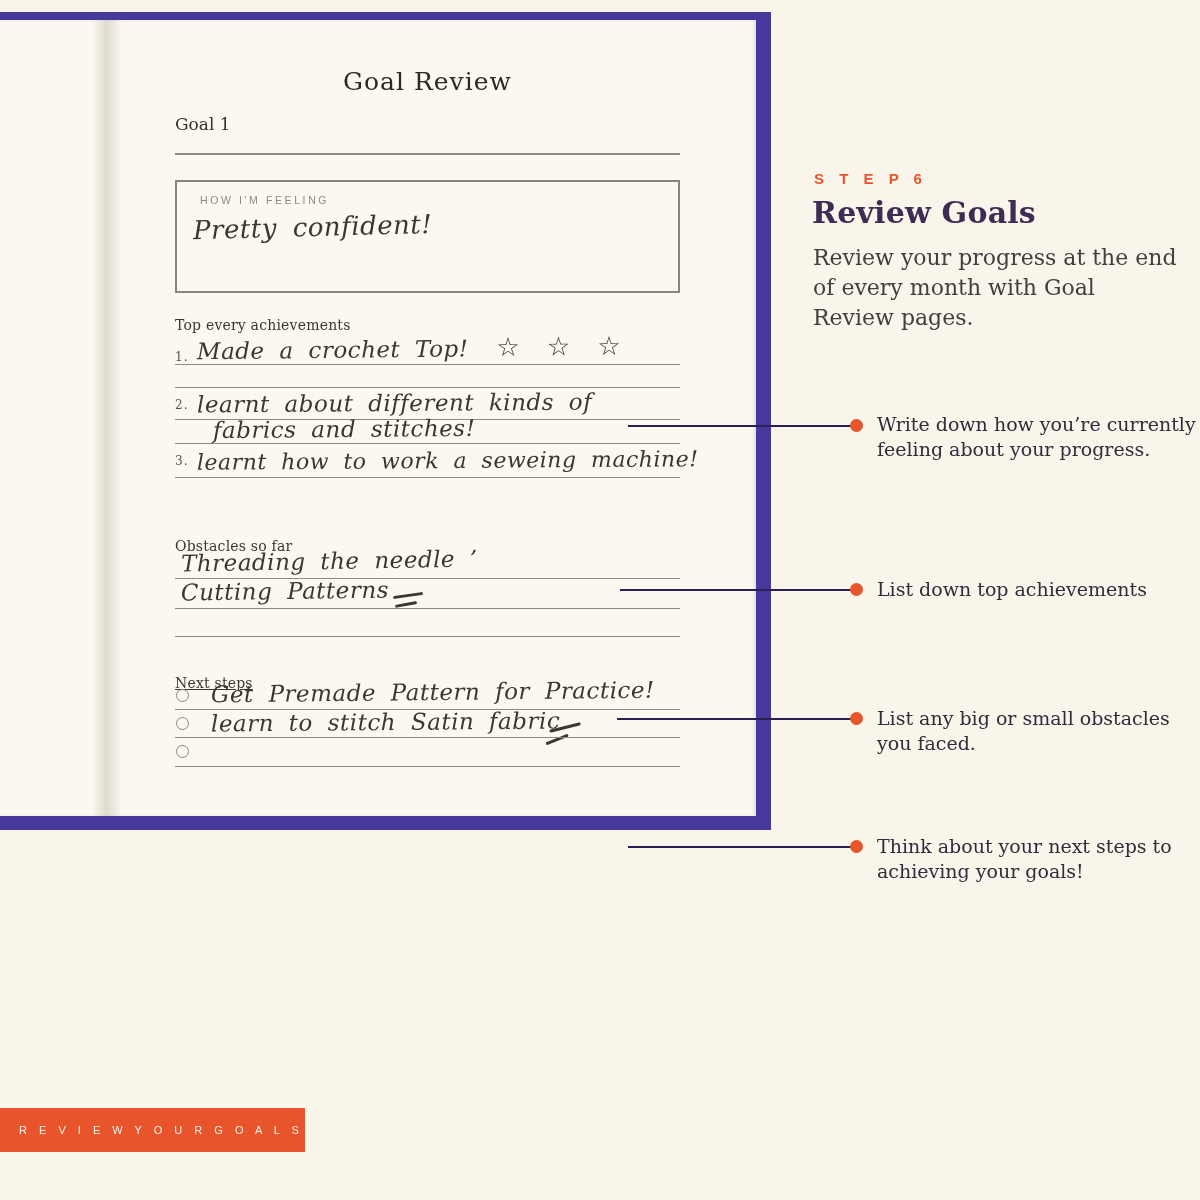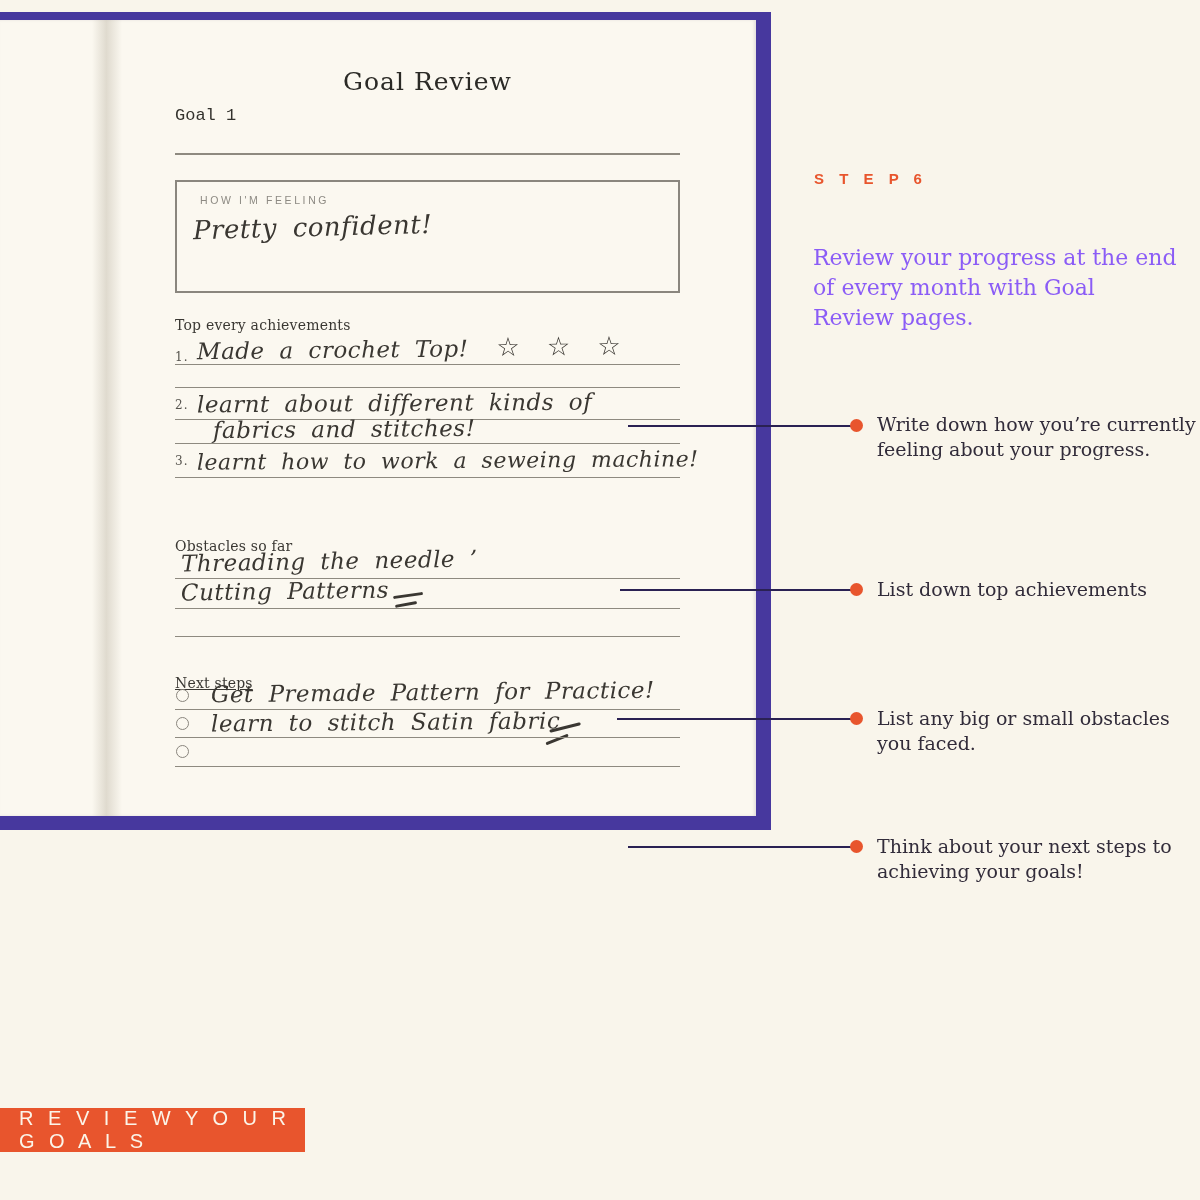--- a/index.html
+++ b/index.html
@@ -13,21 +13,21 @@
                border-radius:50% 50% 0 0 / 100% 100% 0 0; }
   .page { position:absolute; left:0; top:8px; right:15px; bottom:14px; background:#FBF8F0;
           box-shadow: inset -2px 0 3px rgba(30,20,60,0.10); }
   .spine-shade { position:absolute; left:92px; top:0; width:30px; height:100%;
                  background:linear-gradient(90deg, rgba(180,172,155,0) 0%, rgba(178,170,152,0.38) 48%, rgba(180,172,155,0) 100%); }
 
   .content { position:absolute; left:175px; top:0; width:505px; height:100%; }
 
   .journal-title { position:absolute; top:47px; left:0; width:100%; text-align:center;
                    font-size:25px; letter-spacing:1px; color:#2B2A26; }
-  .goal-label { position:absolute; top:86px; left:0; font-size:17px; color:#33322D;font-family:Liberation Mono, monospace; }
+  .goal-label { position:absolute; top:94px; left:0; font-size:17px; color:#33322D; }
   .rule { position:absolute; left:0; width:505px; border-bottom:2px solid #8E8A80; }
   .rule.thin { border-bottom-width:1.5px; }
   .goal-rule { top:133px; }
 
   .feeling-box { position:absolute; top:160px; left:0; width:505px; height:113px;
                  border:2px solid #8A867E; }
   .feeling-label { position:absolute; top:12px; left:15px; font-family:"Liberation Sans", sans-serif;
                    font-size:10.5px; letter-spacing:2.6px; color:#8D8A83;padding-left:8px; }
   .hand { font-family:"DejaVu Serif", serif; font-style:italic; color:#3A3732;
           font-size:23px; letter-spacing:0.5px; word-spacing:7px; white-space:nowrap; }
@@ -67,21 +67,21 @@
                 color:#322C3A; white-space:pre-line; }
   #conn1 { left:628px; top:413px; width:229px; } #dot1 { left:850px; top:407px; }
   #conn2 { left:620px; top:577px; width:237px; } #dot2 { left:850px; top:571px; }
   #conn3 { left:617px; top:706px; width:240px; } #dot3 { left:850px; top:700px; }
   #conn4 { left:628px; top:834px; width:229px; } #dot4 { left:850px; top:828px; }
   #ann1 { top:400px; } #ann2 { top:565px; } #ann3 { top:694px; } #ann4 { top:822px; }
 
   
   .banner { position:absolute; left:0; top:1096px; width:305px; height:44px;
             display:flex; align-items:center; padding-left:19px;
-            font-family:"Liberation Sans", sans-serif; font-size:20px; letter-spacing:4.5px;
+            font-family:"Liberation Sans", sans-serif; font-size:11px; letter-spacing:4.5px;
             color:#FBF5E9; }
 </style>
 </head>
 <body>
 
 <div id="stage">
 
   <div class="book">
     <div class="book-bump"></div>
     <div class="page">
@@ -139,21 +139,22 @@
             <i></i>
           </div>
         <div class="rule thin" style="top:717px;"></div>
         <div class="circle" style="top:725px;"></div>
         <div class="rule thin" style="top:746px;"></div>
       </div>
     </div>
   </div>
 
   <div class="step-label" style="color:#E8552D;text-align:right;">S T E P   6</div>
-  <div class="panel-desc" style="color:#8b5cf6;">Review your progress at the end
+  <div class="panel-title" style="color:#3F2C54;">Review Goals</div>
+  <div class="panel-desc" style="color:#404040;">Review your progress at the end
 of every month with Goal
 Review pages.</div>
 
   <div class="connector" id="conn1"></div>
   <div class="dot" id="dot1" style="background:#E8552D;"></div>
   <div class="annotation" id="ann1">Write down how you’re currently
 feeling about your progress.</div>
 
   <div class="connector" id="conn2"></div>
   <div class="dot" id="dot2" style="background:#E8552D;"></div>

